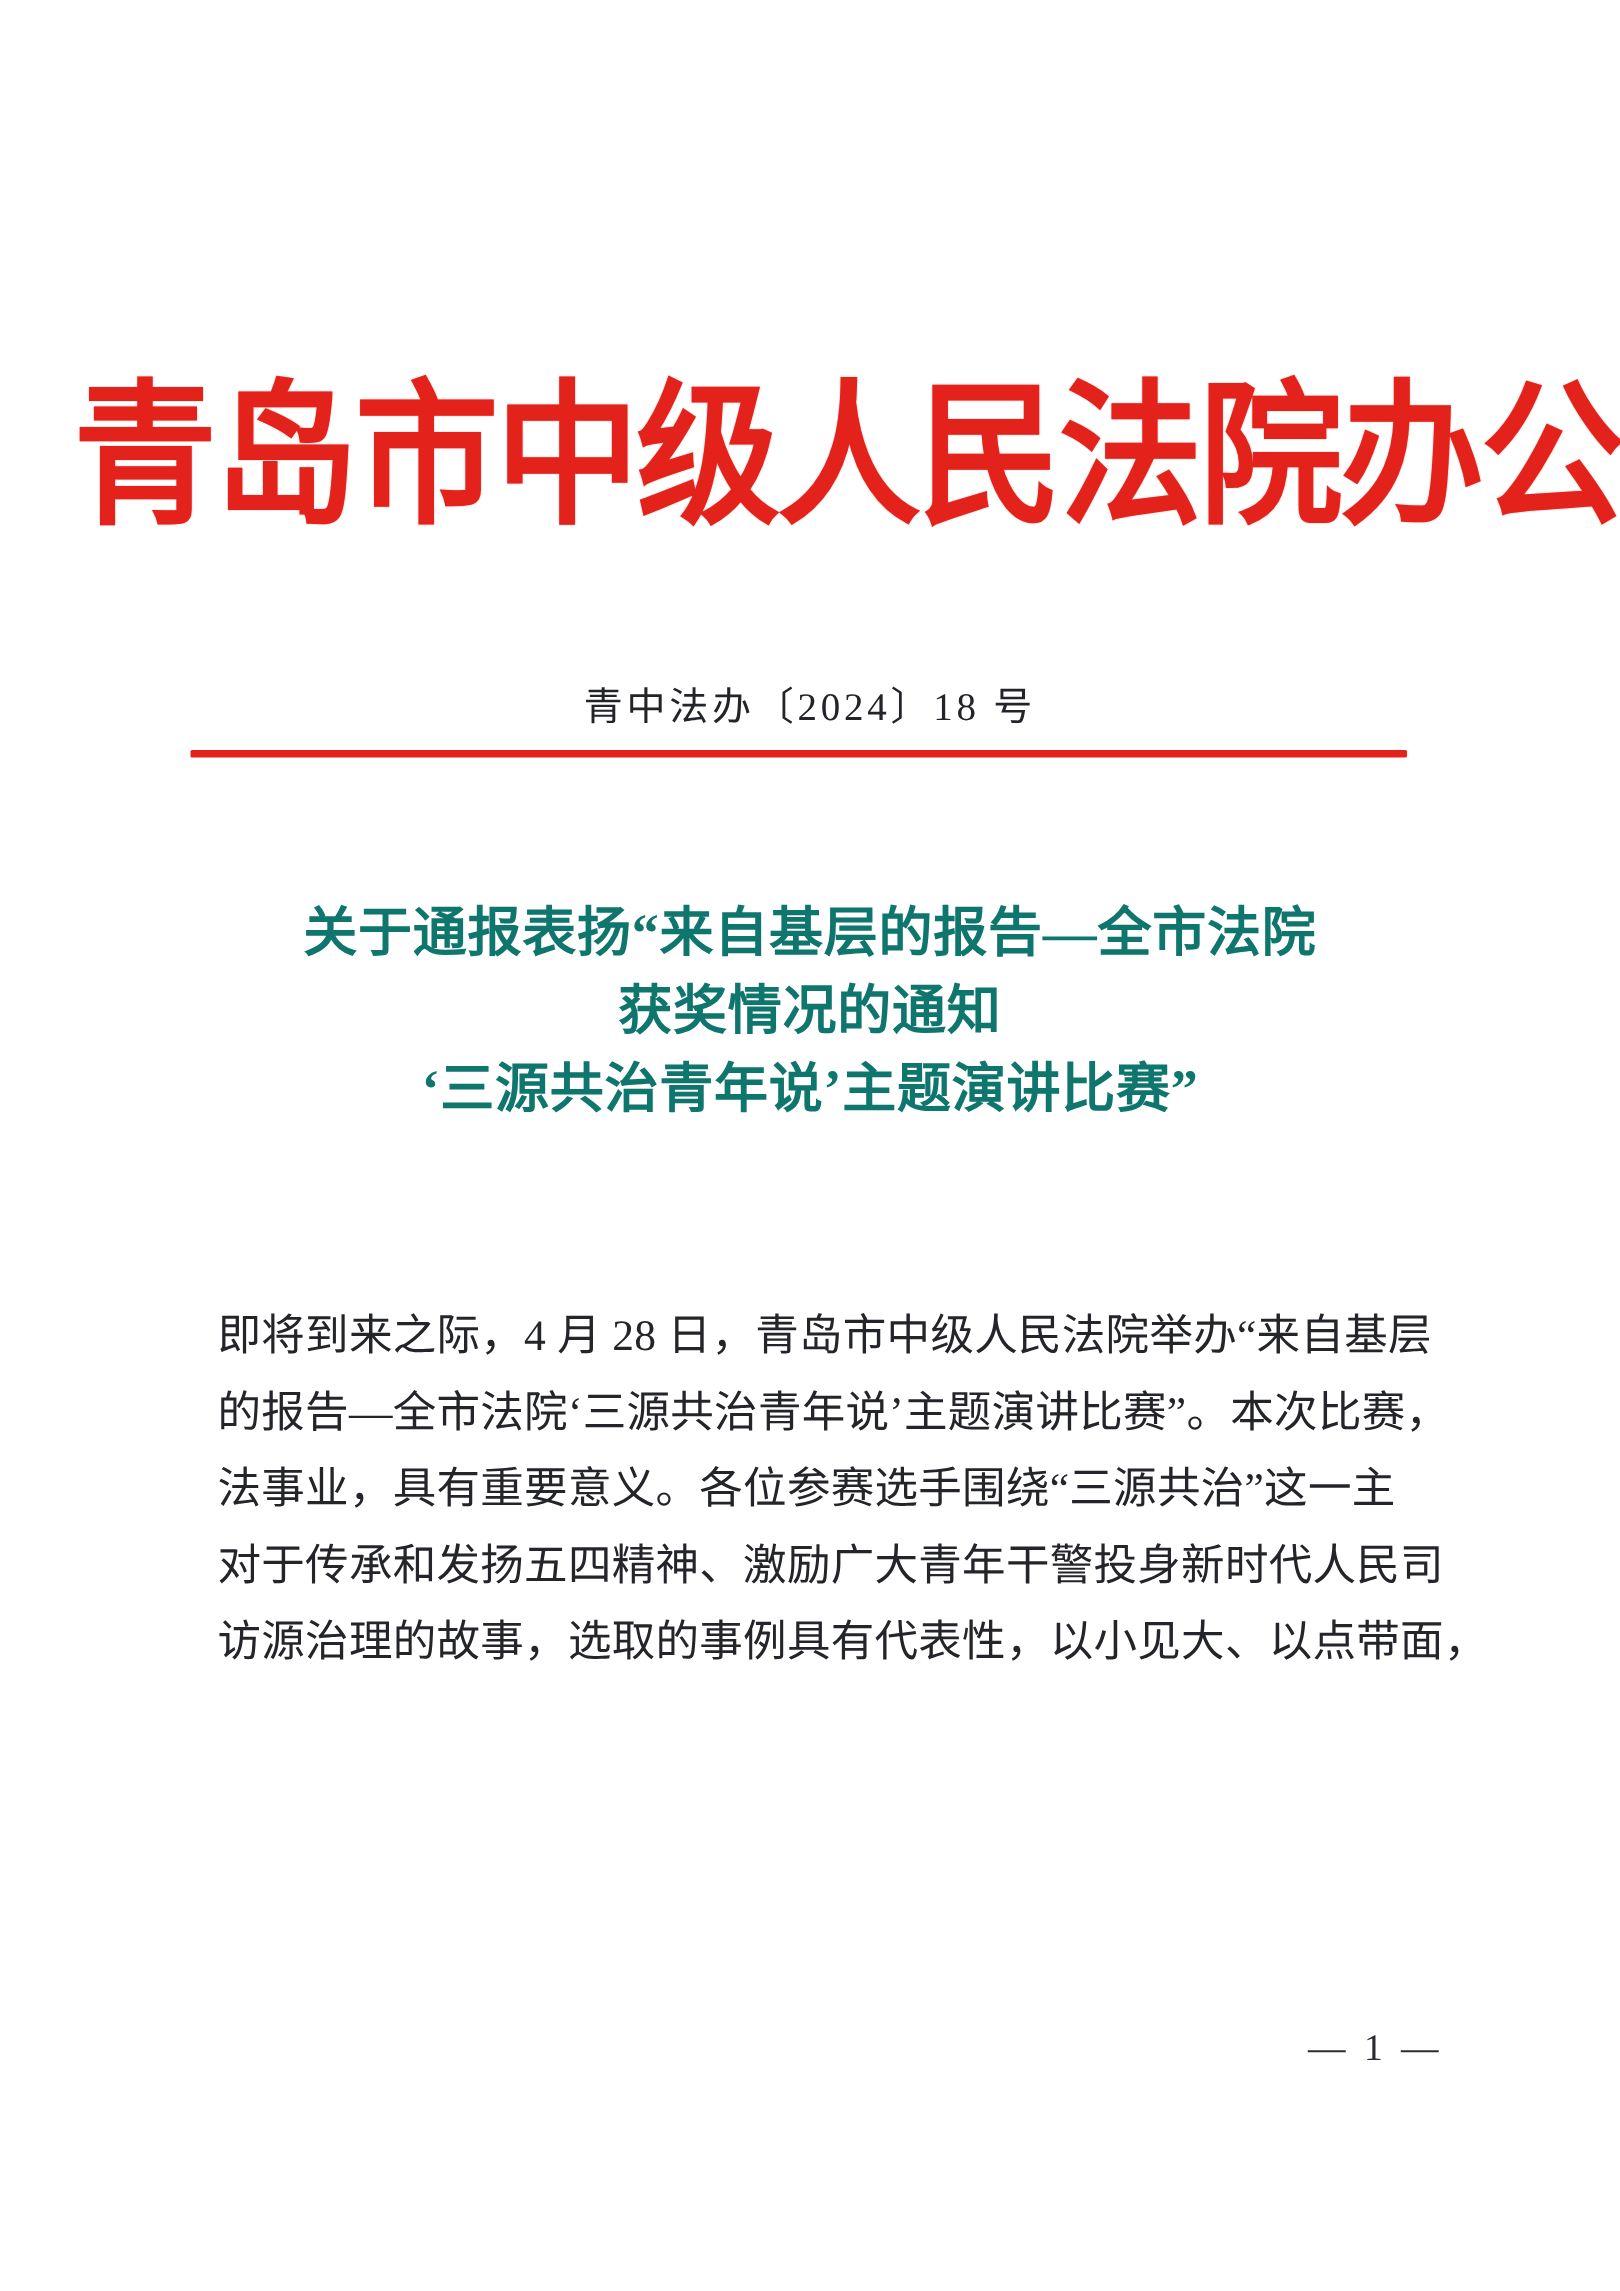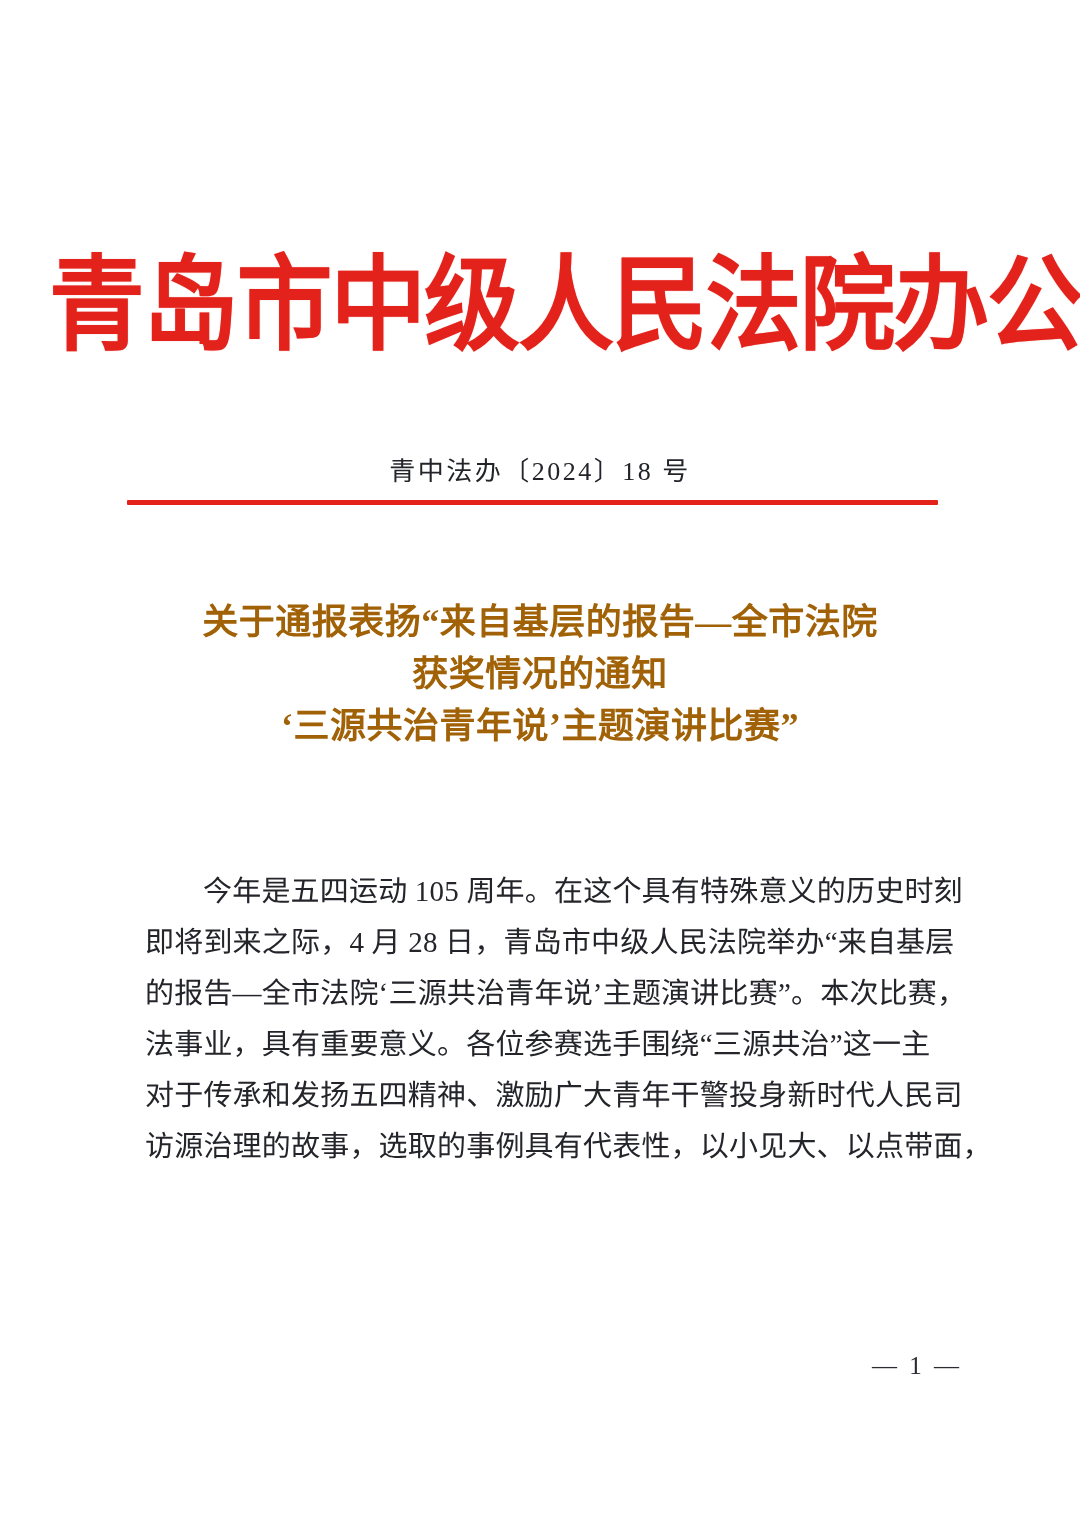--- a/index.html
+++ b/index.html
@@ -76,21 +76,21 @@
     left: 90px;
     top: 596px;
     width: 900px;
     text-align: center;
   }
   .title-line {
     font-family: "Liberation Serif", "DejaVu Serif", serif;
     font-weight: 700;
     font-size: 36px;
     line-height: 52px;
-    color: #a16207;
+    color: #0f766e;
     letter-spacing: 0.5px;
     white-space: nowrap;
   }
 
   
   .body-block {
     position: absolute;
     left: 145px;
     top: 866px;
     width: 805px;
@@ -140,21 +140,20 @@
   <div class="red-rule"></div>
 
   <div class="title-block">
     <div class="title-line">关于通报表扬“来自基层的报告—全市法院</div>
     <div class="title-line">获奖情况的通知</div>
     <div class="title-line">‘三源共治青年说’主题演讲比赛”</div>
   </div>
 
   <div class="body-block">
 
-    <div class="body-line indent">今年是五四运动 105 周年。在这个具有特殊意义的历史时刻</div>
     <div class="body-line">即将到来之际，4 月 28 日，青岛市中级人民法院举办“来自基层</div>
     <div class="body-line">的报告—全市法院‘三源共治青年说’主题演讲比赛”。本次比赛，</div>
     <div class="body-line">法事业，具有重要意义。各位参赛选手围绕“三源共治”这一主</div>
     <div class="body-line">对于传承和发扬五四精神、激励广大青年干警投身新时代人民司</div>
     <div class="body-line">访源治理的故事，选取的事例具有代表性，以小见大、以点带面，</div>
   </div>
 
   <div class="page-footer">
     <span class="page-number">— 1 —</span>
   </div>

